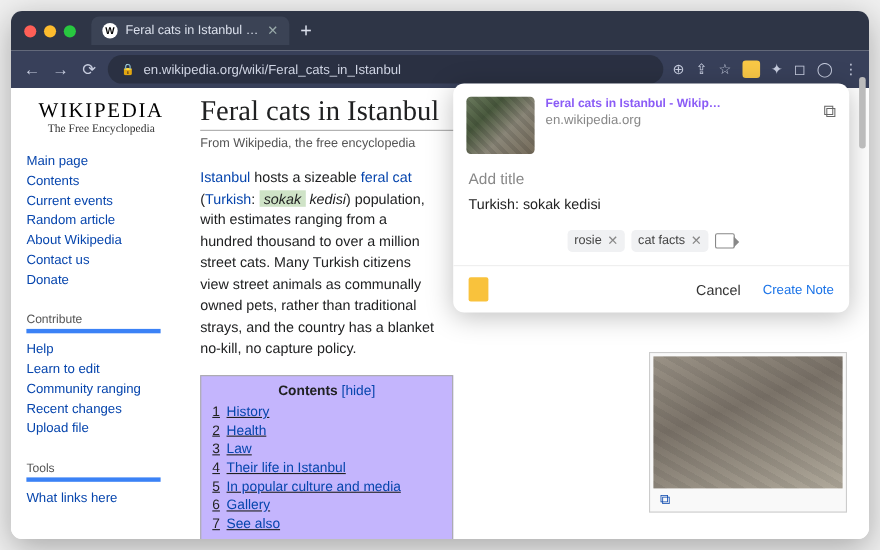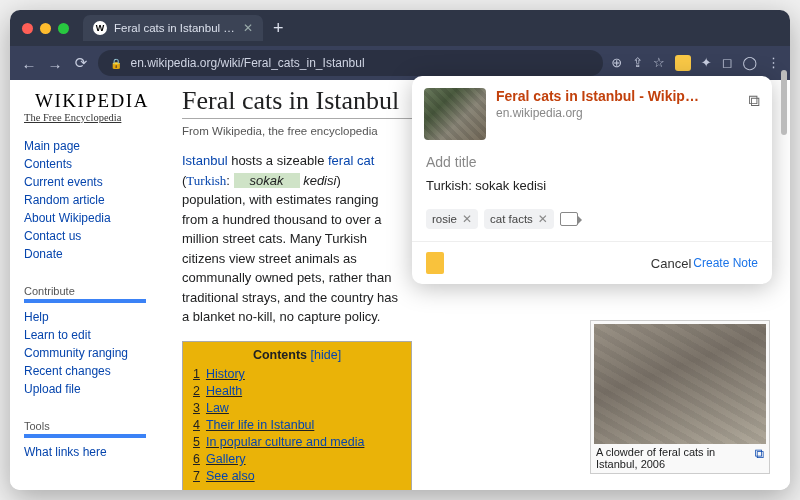--- a/index.html
+++ b/index.html
@@ -17,63 +17,63 @@
   .toolbar { height: 34px; background: #38405a; display:flex; align-items:center; padding: 0 10px; gap:8px; }
   .navbtn { color:#c7cddf; font-size:15px; cursor:pointer; width:18px; text-align:center; }
   .omnibox { flex:1; background:#2a3042; border-radius:16px; height:26px; display:flex; align-items:center; padding:0 12px; color:#cfd4e3; font-size:12px; gap:8px; }
   .lock { font-size:10px; }
   .tool-icons { display:flex; gap:10px; color:#c7cddf; font-size:13px; }
   .tool-icons span { cursor:pointer; }
   .ext-icon { width:16px; height:16px; background:#f9c846; border-radius:3px; }
   .content { flex:1; display:flex; overflow:hidden; background:#fff;gap:12px; }
   .sidebar { width: 150px; padding: 10px 0 0 14px; font-size: 12px; }
   .wp-logo { font-family: "Times New Roman", serif; font-size: 19px; letter-spacing:1.5px; text-align:center;}
-  .wp-sub { font-family: "Times New Roman", serif; font-size: 10.5px; margin-bottom:14px; color:#333;text-decoration:underline;}
+  .wp-sub { font-family: "Times New Roman", serif; font-size: 10.5px; text-align:center; margin-bottom:14px; color:#333;}
   .sb-group { margin-bottom: 10px; }
   .sb-head { font-size:11px; color:#555; border-bottom:4px solid #3b82f6; margin:22px 14px 5px 0; padding-bottom:2px;}
   .sb-link { color:#0645ad; font-size:12px; padding:2px 0; cursor:pointer; display:block;}
   .article { flex:1; padding: 6px 20px 0 10px; font-size:13px; color:#202122; position:relative; overflow:hidden;}
   .art-title { font-family:"Times New Roman",serif; font-size:26px; font-weight:normal; border-bottom:1px solid #aaa; padding-bottom:2px; margin-bottom:6px;}
   .from { font-size:11.5px; color:#555; margin-bottom:14px;}
   .para { line-height:1.5; font-size:13px; max-width: 220px;}
   .para a { color:#0645ad; }
   .it { font-style: italic; }
-  .hl { background: #cfe3c7; padding:0 16px;}
-  .gray { color:#666;font-family:Liberation Serif, serif;}
-  .toc { border:1px solid #aaa; background:#eab308; width: 230px; padding:6px 10px 8px 10px; margin-top:14px; font-size:12.5px;}
+  .hl { background: #cfe3c7; padding:0 4px;}
+  .gray { color:#666;}
+  .toc { border:1px solid #aaa; background:#c4b5fd; width: 230px; padding:6px 10px 8px 10px; margin-top:14px; font-size:12.5px;}
   .toc-title { text-align:center; font-weight:bold; margin-bottom:4px;}
   .toc-title .hide { color:#0645ad; font-weight:normal;}
   .toc ol { list-style:none; }
   .toc li { padding:1.5px 0;text-decoration:underline; }
   .toc .num { color:#222; margin-right:6px;}
   .toc a { color:#0645ad; }
   .right-img { position:absolute; right:20px; top: 240px; width:180px; border:1px solid #ccc; padding:3px; background:#f9f9f9; font-size:11px;}
   .right-img .pic { width:100%; height:120px; background: linear-gradient(160deg,#9a9286 0%,#7a7268 40%,#b0a99b 100%); position:relative;}
   .right-img .pic::after { content:""; position:absolute; inset:0; background: repeating-linear-gradient(30deg, rgba(0,0,0,0.06) 0 6px, transparent 6px 12px);}
   .cap { padding:2px 2px 0 2px; display:flex;}
   .cap-txt { flex:1;}
   .enlarge { color:#0645ad; cursor:pointer; font-size:13px; margin-left:4px;}
   
   .popup { position:absolute; top:66px; right:18px; left: 402px; background:#fff; border-radius:10px; box-shadow:0 4px 24px rgba(0,0,0,0.25); z-index:50; overflow:hidden;}
   .pop-head { display:flex; padding:12px 12px 10px 12px; gap:10px; align-items:flex-start;}
   .thumb { width:62px; height:52px; border-radius:4px; flex-shrink:0; background: linear-gradient(135deg,#6b7a5e 0%,#4a5a3e 30%,#8a8678 60%,#756b5a 100%); position:relative;}
   .thumb::after{content:"";position:absolute;inset:0;background:repeating-linear-gradient(45deg,rgba(0,0,0,0.1) 0 4px,transparent 4px 8px);border-radius:4px;}
   .note-meta { flex:1; min-width:0;}
-  .note-t { font-weight:600; font-size:14px; color:#c2410c; white-space:nowrap; overflow:hidden; text-overflow:ellipsis;}
+  .note-t { font-weight:600; font-size:11px; color:#8b5cf6; white-space:nowrap; overflow:hidden; text-overflow:ellipsis;}
   .note-d { font-size:12px; color:#888; margin-top:2px;}
   .link-icon { font-size:16px; color:#666; cursor:pointer; margin-top:4px;}
   .pop-body { padding: 4px 14px 12px 14px;}
   .add-title { color:#888; font-size:14px; margin-bottom:8px;}
   .note-text { font-size:13px; color:#222; margin-bottom:16px;}
-  .tag-row { display:flex; justify-content:flex-start; gap:6px; align-items:center;}
+  .tag-row { display:flex; justify-content:center; gap:6px; align-items:center;}
   .chip { background:#f0f1f3; border-radius:4px; padding:3px 6px; font-size:11.5px; color:#444; display:flex; align-items:center; gap:5px;}
   .chip .rx { color:#888; cursor:pointer; font-size:12px;}
   .tag-icon { width:18px; height:14px; border:1.5px solid #888; border-radius:2px 2px 2px 2px; position:relative; cursor:pointer;}
   .tag-icon::after { content:""; position:absolute; right:-5px; top:2px; width:0;height:0;border-top:5px solid transparent;border-bottom:5px solid transparent;border-left:5px solid #888;}
-  .pop-foot { border-top:1px solid #eee; padding:10px 14px; display:flex; align-items:center; justify-content:flex-end; gap:2px;}
+  .pop-foot { border-top:1px solid #eee; padding:10px 14px; display:flex; align-items:center; justify-content:flex-end; gap:20px;}
   .keep-icon { width:18px; height:22px; background:#f9c23c; border-radius:2px; margin-right:auto;}
   .cancel { font-size:13px; color:#333; cursor:pointer;}
   .create { font-size:12px; color:#1a73e8; font-weight:500; cursor:pointer;}
   .scrollbar-track { position:absolute; right:3px; top:60px; width:6px; height:65px; background:#bbb; border-radius:3px; z-index:60;}
 </style>
 </head>
 <body>
 
 <div class="window">
 
@@ -156,21 +156,20 @@
             <li><span class="num">4</span><a>Their life in Istanbul</a></li>
             <li><span class="num">5</span><a>In popular culture and media</a></li>
             <li><span class="num">6</span><a>Gallery</a></li>
             <li><span class="num">7</span><a>See also</a></li>
           </ol>
       </div>
 
       <div class="right-img">
         <div class="pic"></div>
         <div class="cap">
-          <span class="cap-txt">A clowder of feral cats in Istanbul, 2006</span>
           <span class="enlarge">⧉</span>
         </div>
       </div>
     </div>
   </div>
 
   <div class="popup">
     <div class="pop-head">
       <div class="thumb"></div>
       <div class="note-meta">

